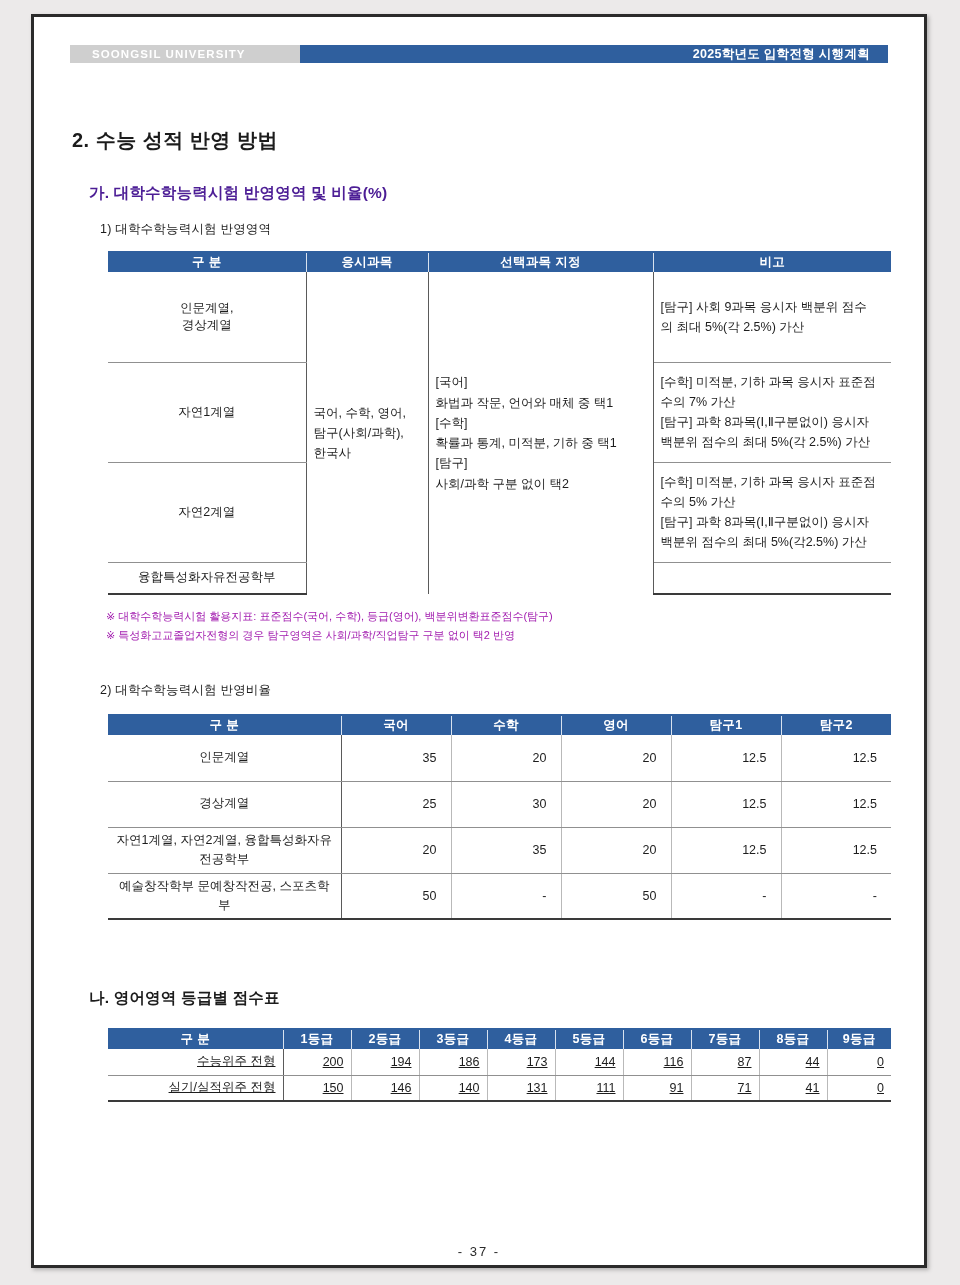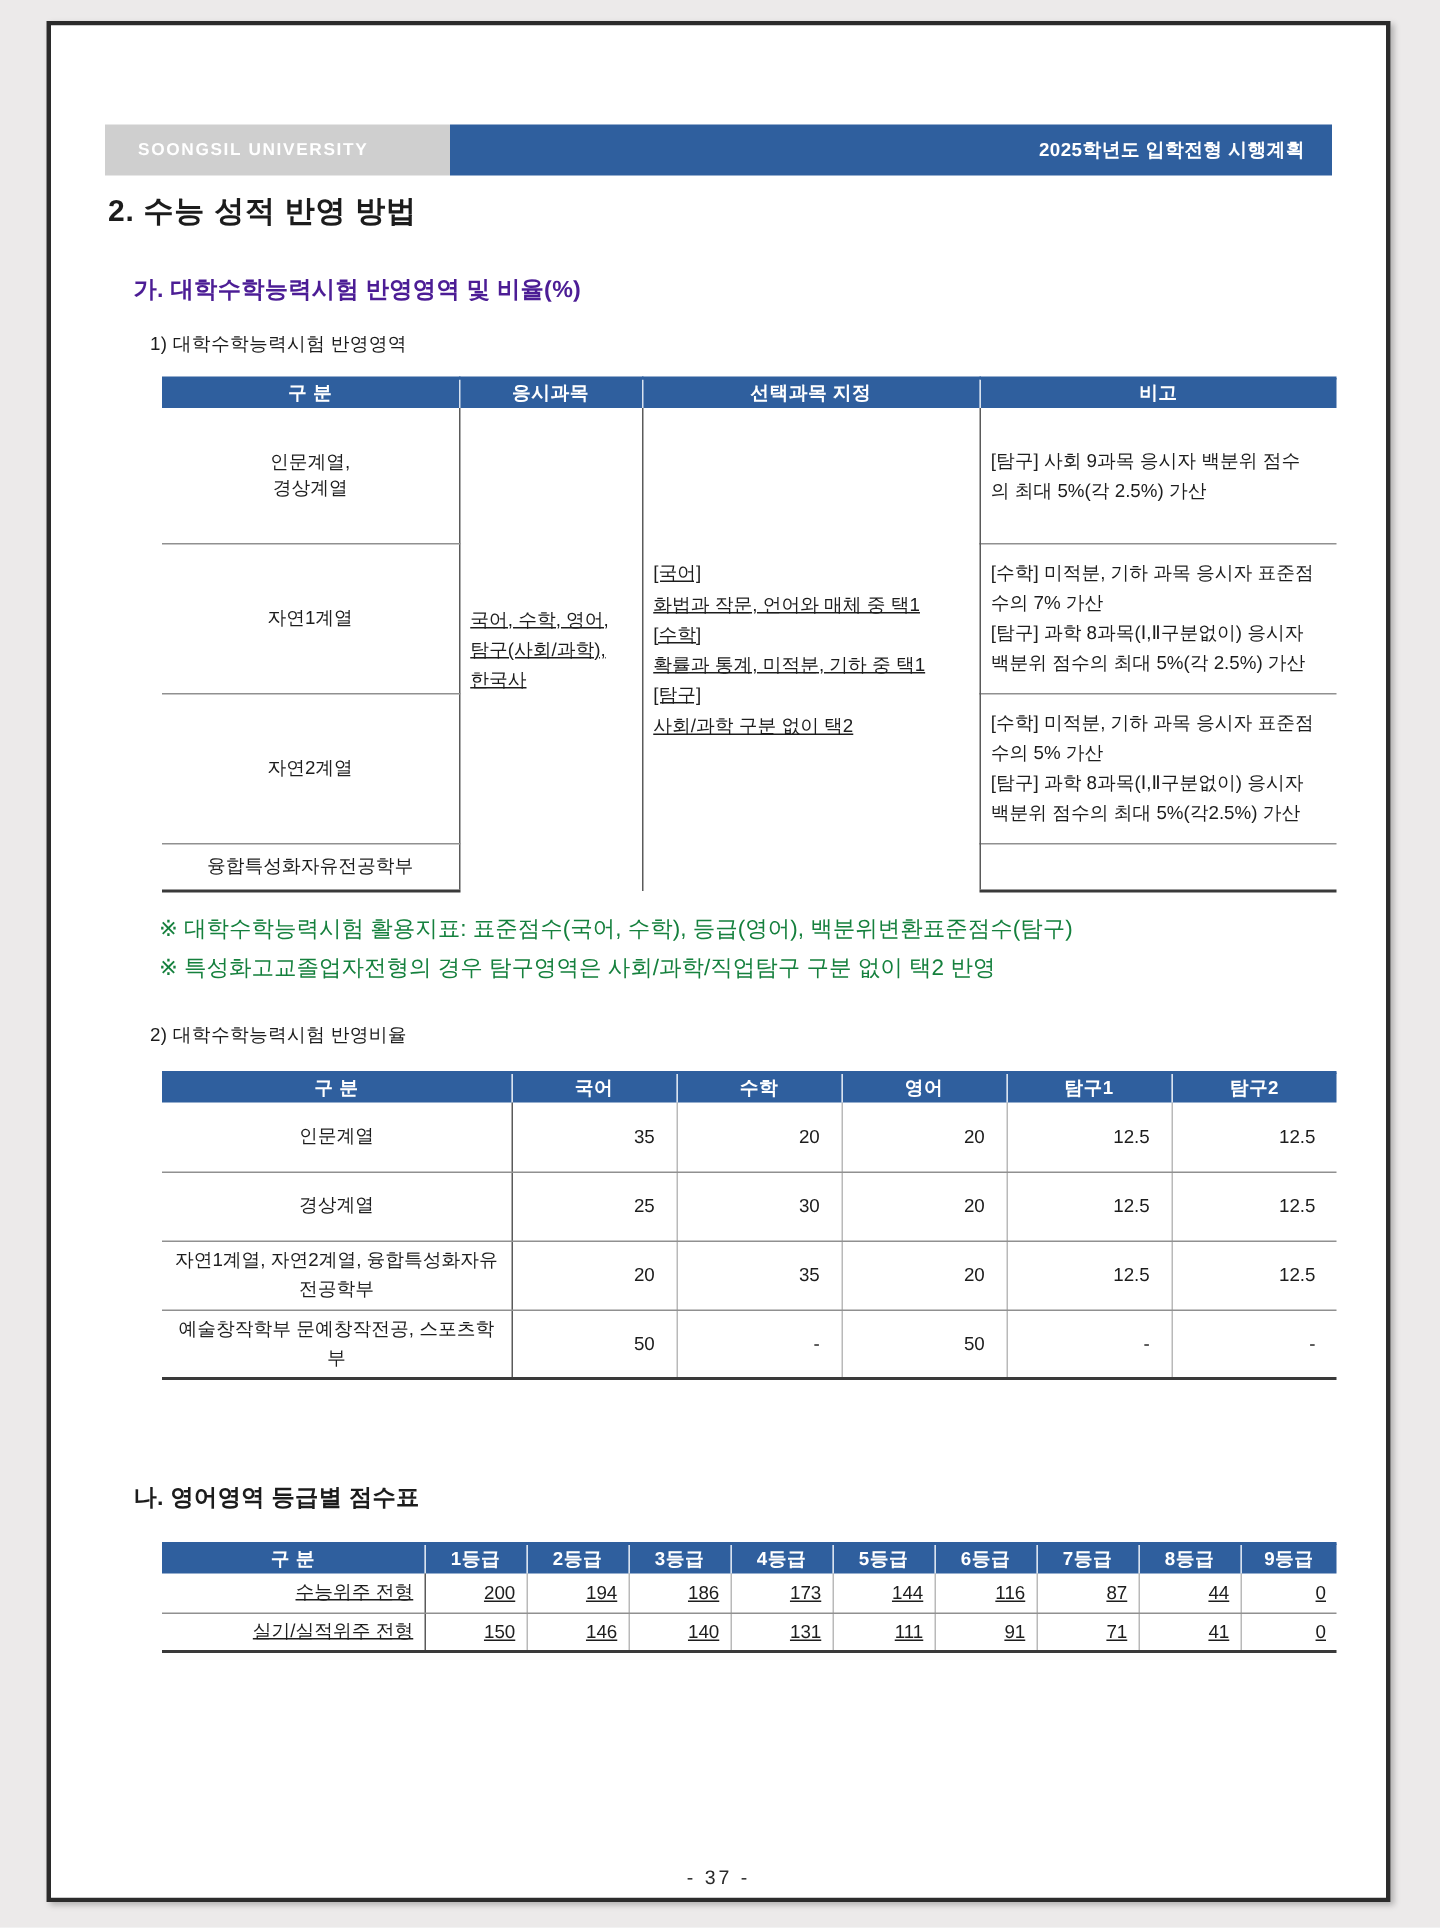--- a/index.html
+++ b/index.html
@@ -27,24 +27,23 @@
     position: absolute;
     inset: 0;
     background: #ffffff;
     padding: 0;
   }
 
   
   .doc-header {
     position: absolute;
     left: 36px; top: 28px;
-    width: 818px; height: 34px;
+    width: 818px; height: 18px;
     display: flex;
     align-items: stretch;
-    margin-top: 38px;
   }
   .hdr-logo {
     width: 230px;
     background: #cfcfcf;
     color: #ffffff;
     font-size: 11.5px;
     letter-spacing: 1.1px;
     display: flex;
     align-items: center;
     padding-left: 22px;
@@ -125,29 +124,29 @@
     vertical-align: middle;
     padding: 3px 7px;
   }
   table.t tr:last-child td { border-bottom: 2px solid #3a3a3a; }
 
   
   #table1 { left: 74px; top: 234px; width: 783px; }
   #table1 td.vsep  { border-right: 1px solid #5a5a5a; }
   #table1 td.center{ text-align: center; }
   #table1 td.body  { line-height: 1.62; }
-  #table1 td.nobot { border-bottom: none; text-decoration: underline; }
+  #table1 td.nobot { border-bottom: none; }
   #table1 .sub-line { display: block; }
 
   
   .notes {
     position: absolute;
     left: 72px; top: 590px;
-    font-size: 15px;
-    color: #15803d;
+    font-size: 11px;
+    color: #a21caf;
     line-height: 1.75;
   }
   .notes div { white-space: nowrap; }
 
   
   #table2 { left: 74px; top: 697px; width: 783px; }
   #table2 td { height: 46px; }
   #table2 td.cat {
     text-align: center;
     border-right: 1px solid #5a5a5a;

